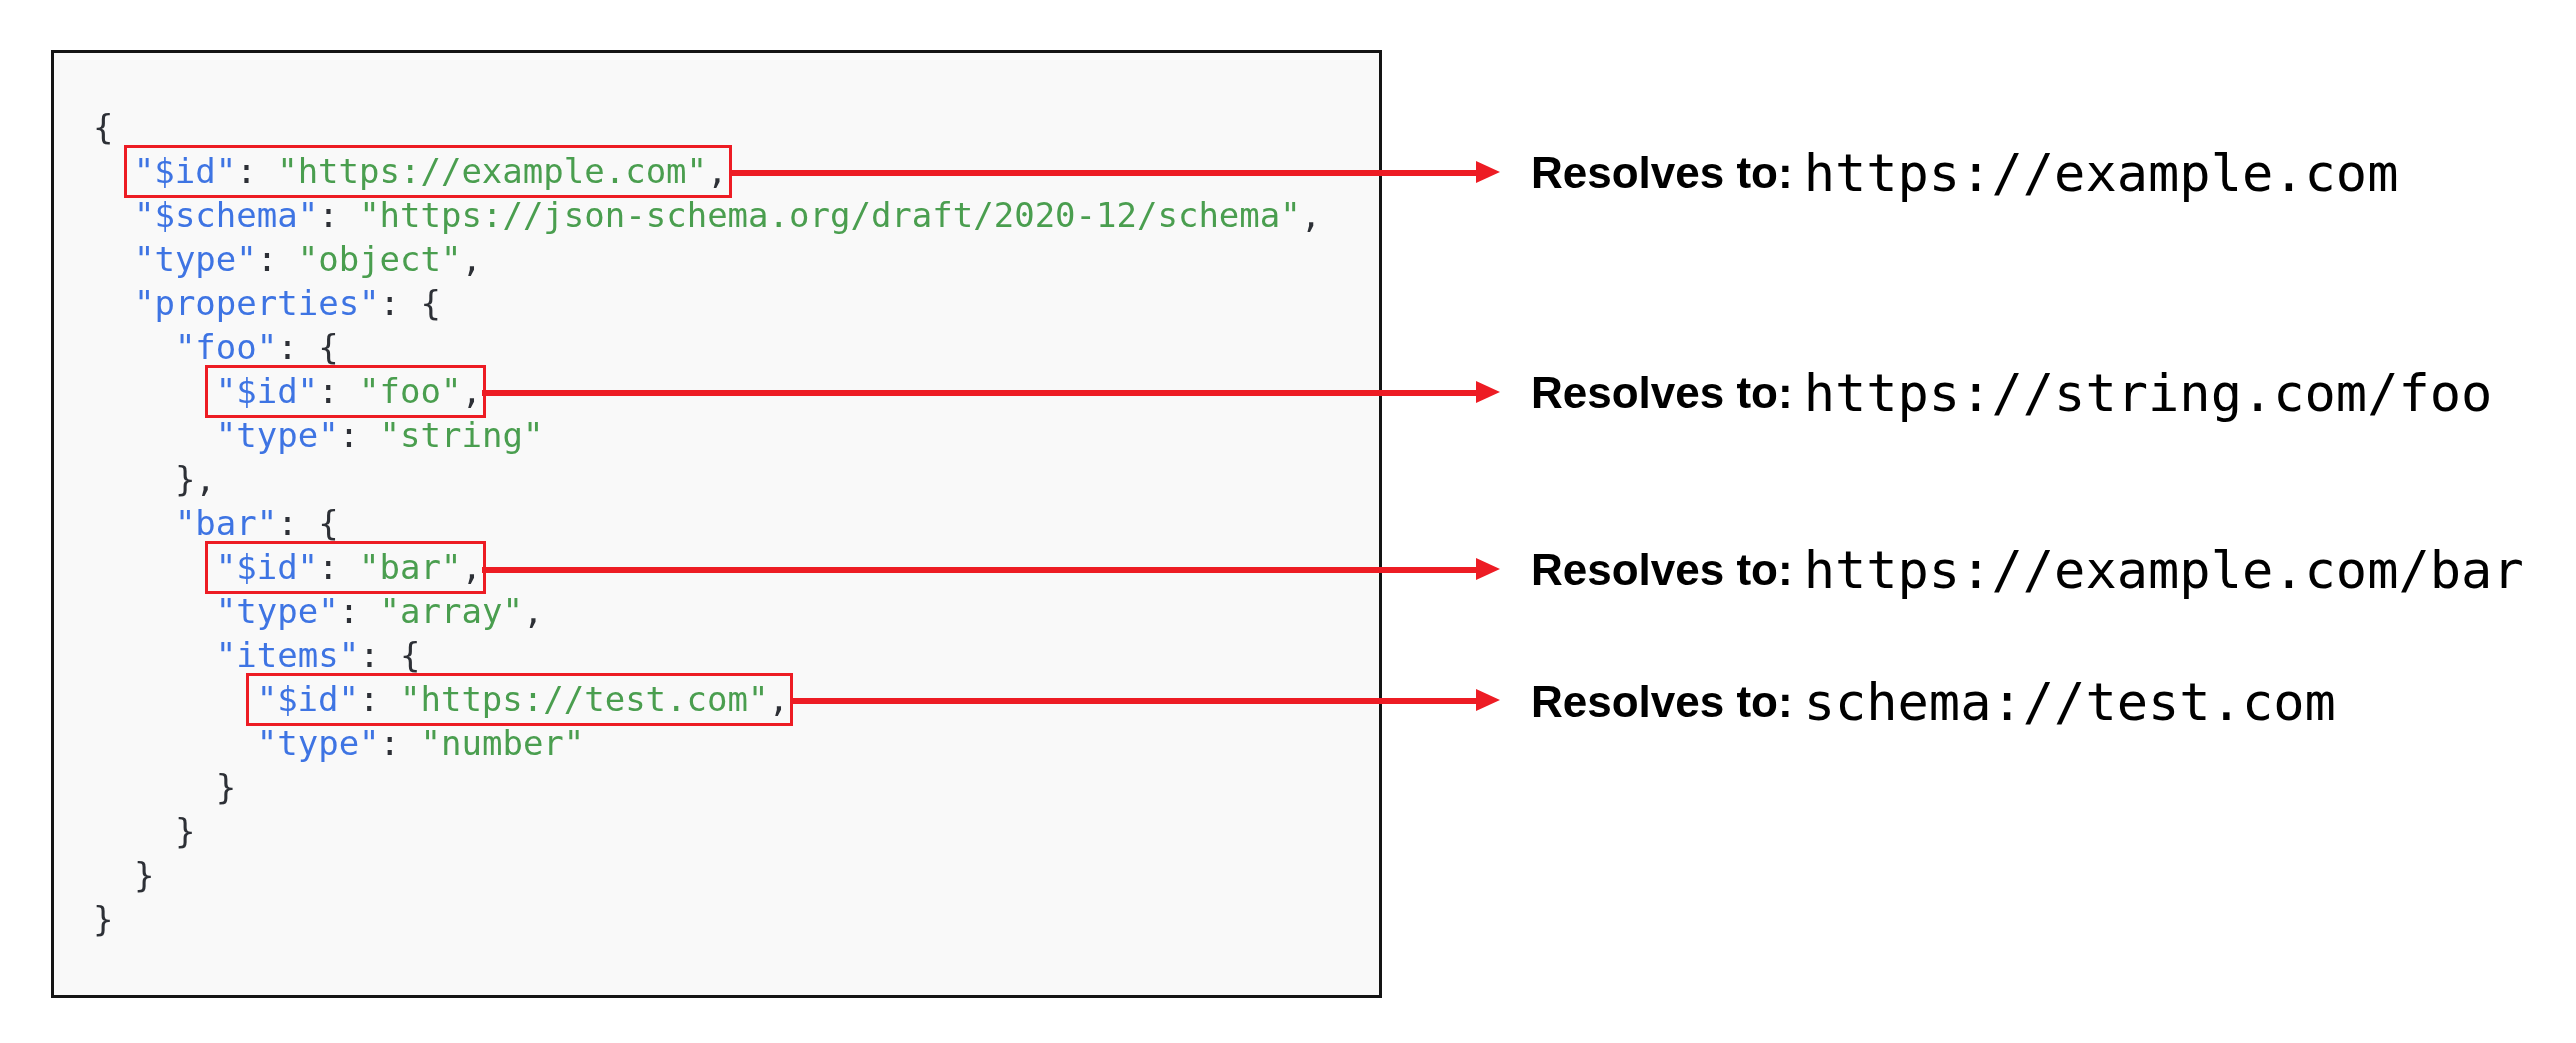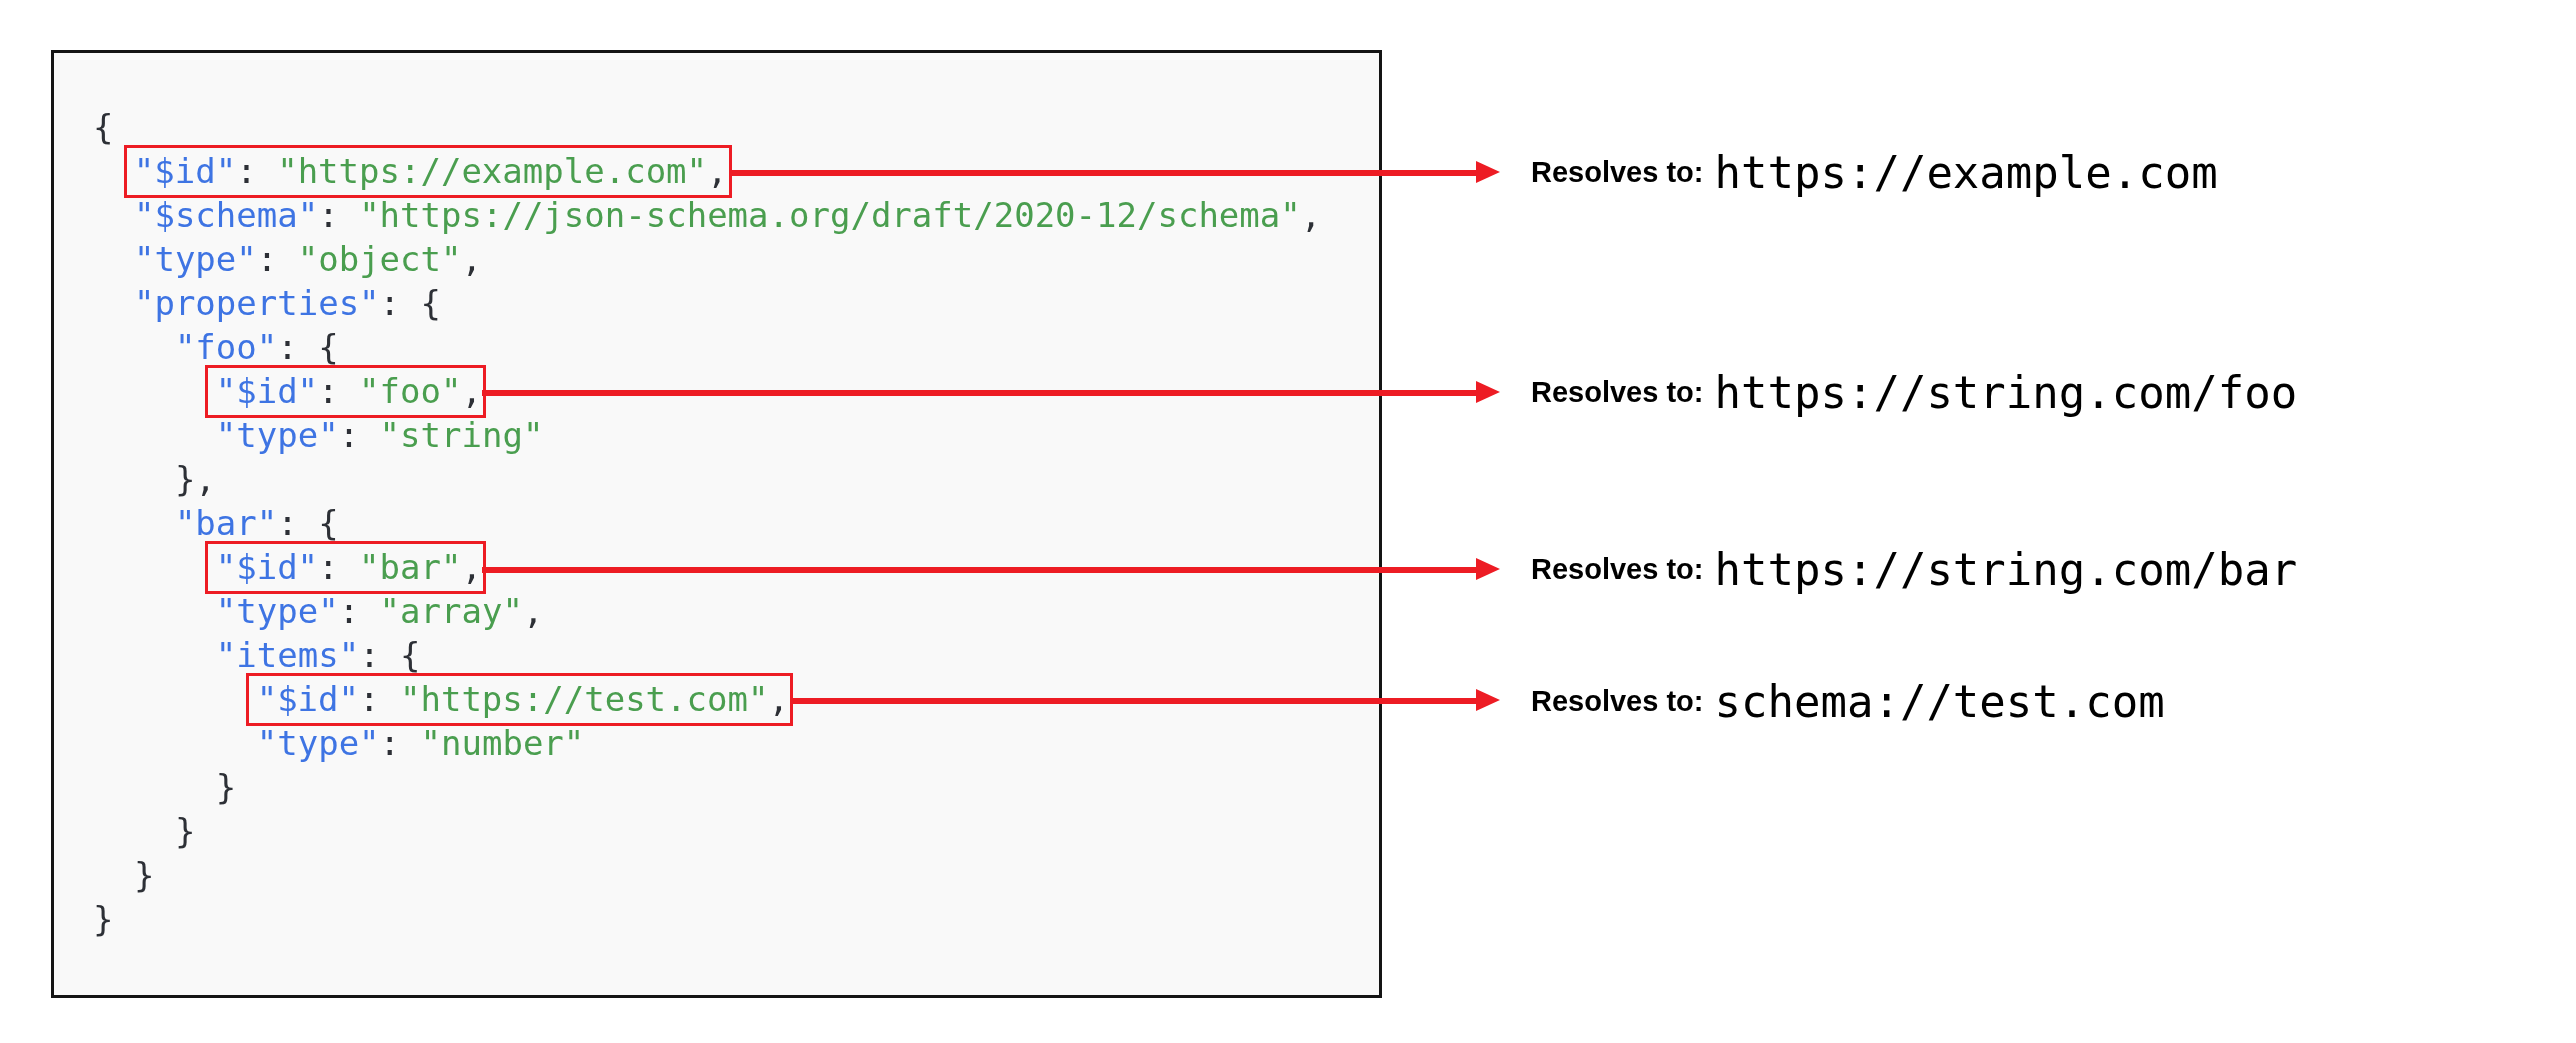--- a/index.html
+++ b/index.html
@@ -33,22 +33,22 @@
   .arrow-head{
     position:absolute;width:0;height:0;
     border-top:11.6px solid transparent;border-bottom:11.6px solid transparent;
     border-left:24.4px solid var(--red);
   }
 
   .annotation{
     position:absolute;left:1531px;height:55px;
     display:flex;align-items:center;gap:11px;white-space:nowrap;
   }
-  .ann-label{font-family:"Liberation Sans",sans-serif;font-weight:bold;font-size:29px;color:var(--ann);}
-  .ann-value{font-family:"DejaVu Sans Mono",monospace;font-size:44px;color:var(--ann);}
+  .ann-label{font-family:"Liberation Sans",sans-serif;font-weight:bold;font-size:44px;color:var(--ann);}
+  .ann-value{font-family:"DejaVu Sans Mono",monospace;font-size:52px;color:var(--ann);}
 </style>
 </head>
 <body>
 
 <div class="canvas">
 
   <div class="code-box">
     <pre class="code"><div class="code-line"><span class="seg-p">{</span></div><div class="code-line"><span class="seg-p">  </span><span class="hl"><span class="seg-k">"$id"</span><span class="seg-p">: </span><span class="seg-s">"https://example.com"</span><span class="seg-p">,</span></span></div><div class="code-line"><span class="seg-p">  </span><span class="seg-k">"$schema"</span><span class="seg-p">: </span><span class="seg-s">"https://json-schema.org/draft/2020-12/schema"</span><span class="seg-p">,</span></div><div class="code-line"><span class="seg-p">  </span><span class="seg-k">"type"</span><span class="seg-p">: </span><span class="seg-s">"object"</span><span class="seg-p">,</span></div><div class="code-line"><span class="seg-p">  </span><span class="seg-k">"properties"</span><span class="seg-p">: {</span></div><div class="code-line"><span class="seg-p">    </span><span class="seg-k">"foo"</span><span class="seg-p">: {</span></div><div class="code-line"><span class="seg-p">      </span><span class="hl"><span class="seg-k">"$id"</span><span class="seg-p">: </span><span class="seg-s">"foo"</span><span class="seg-p">,</span></span></div><div class="code-line"><span class="seg-p">      </span><span class="seg-k">"type"</span><span class="seg-p">: </span><span class="seg-s">"string"</span></div><div class="code-line"><span class="seg-p">    },</span></div><div class="code-line"><span class="seg-p">    </span><span class="seg-k">"bar"</span><span class="seg-p">: {</span></div><div class="code-line"><span class="seg-p">      </span><span class="hl"><span class="seg-k">"$id"</span><span class="seg-p">: </span><span class="seg-s">"bar"</span><span class="seg-p">,</span></span></div><div class="code-line"><span class="seg-p">      </span><span class="seg-k">"type"</span><span class="seg-p">: </span><span class="seg-s">"array"</span><span class="seg-p">,</span></div><div class="code-line"><span class="seg-p">      </span><span class="seg-k">"items"</span><span class="seg-p">: {</span></div><div class="code-line"><span class="seg-p">        </span><span class="hl"><span class="seg-k">"$id"</span><span class="seg-p">: </span><span class="seg-s">"https://test.com"</span><span class="seg-p">,</span></span></div><div class="code-line"><span class="seg-p">        </span><span class="seg-k">"type"</span><span class="seg-p">: </span><span class="seg-s">"number"</span></div><div class="code-line"><span class="seg-p">      }</span></div><div class="code-line"><span class="seg-p">    }</span></div><div class="code-line"><span class="seg-p">  }</span></div><div class="code-line"><span class="seg-p">}</span></div></pre>
   </div>
 
@@ -67,21 +67,21 @@
   <div class="annotation" style="top:145px;">
     <span class="ann-label">Resolves to:</span>
     <span class="ann-value">https://example.com</span>
   </div>
   <div class="annotation" style="top:365px;">
     <span class="ann-label">Resolves to:</span>
     <span class="ann-value">https://string.com/foo</span>
   </div>
   <div class="annotation" style="top:542px;">
     <span class="ann-label">Resolves to:</span>
-    <span class="ann-value">https://string.com/bar</span>
+    <span class="ann-value">https://example.com/bar</span>
   </div>
   <div class="annotation" style="top:674px;">
     <span class="ann-label">Resolves to:</span>
     <span class="ann-value">schema://test.com</span>
   </div>
 
 </div>
 
 
 </body></html>

